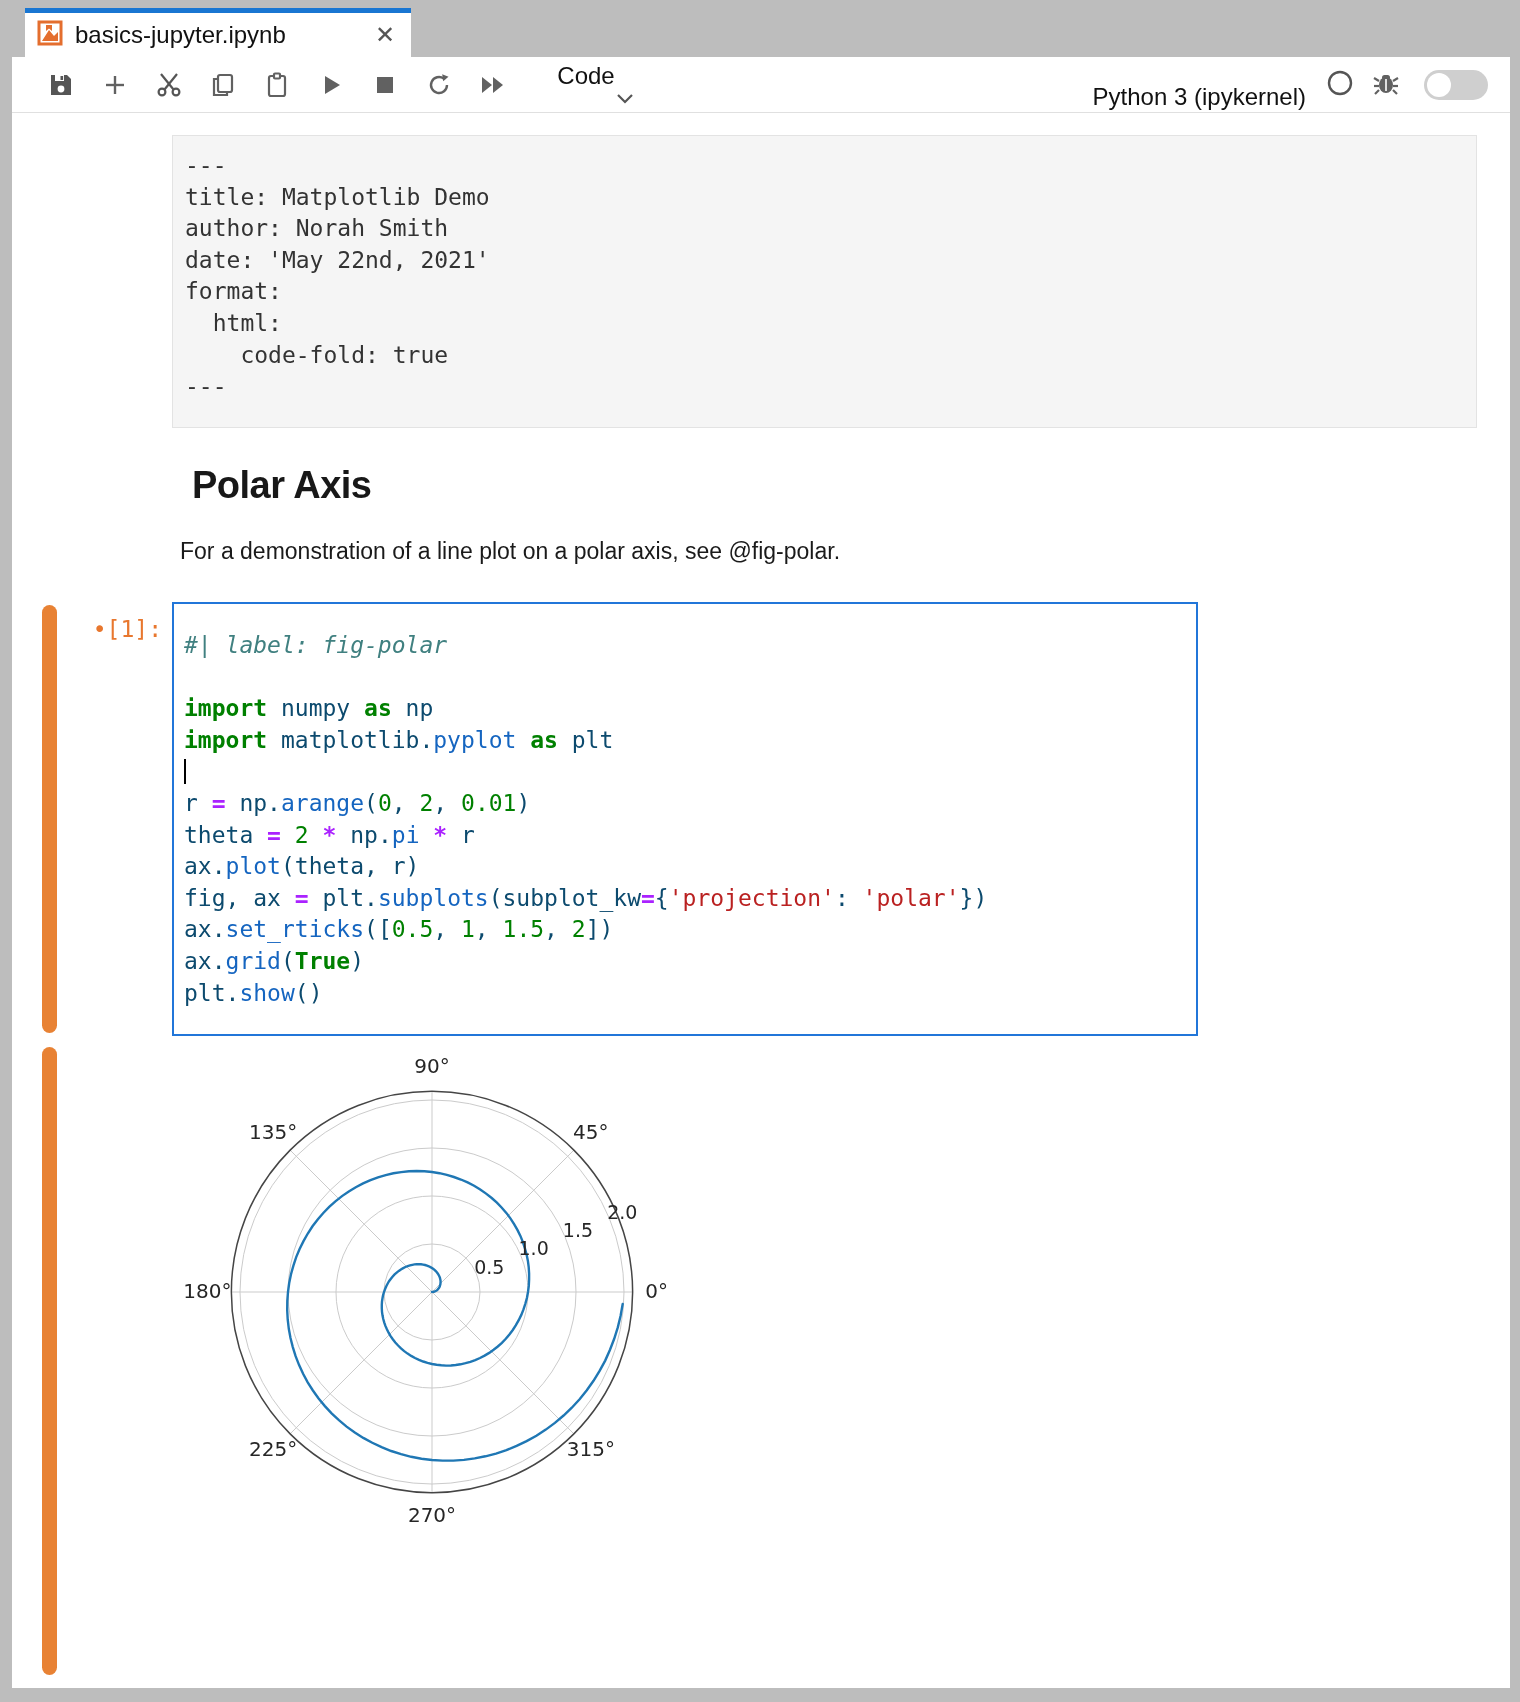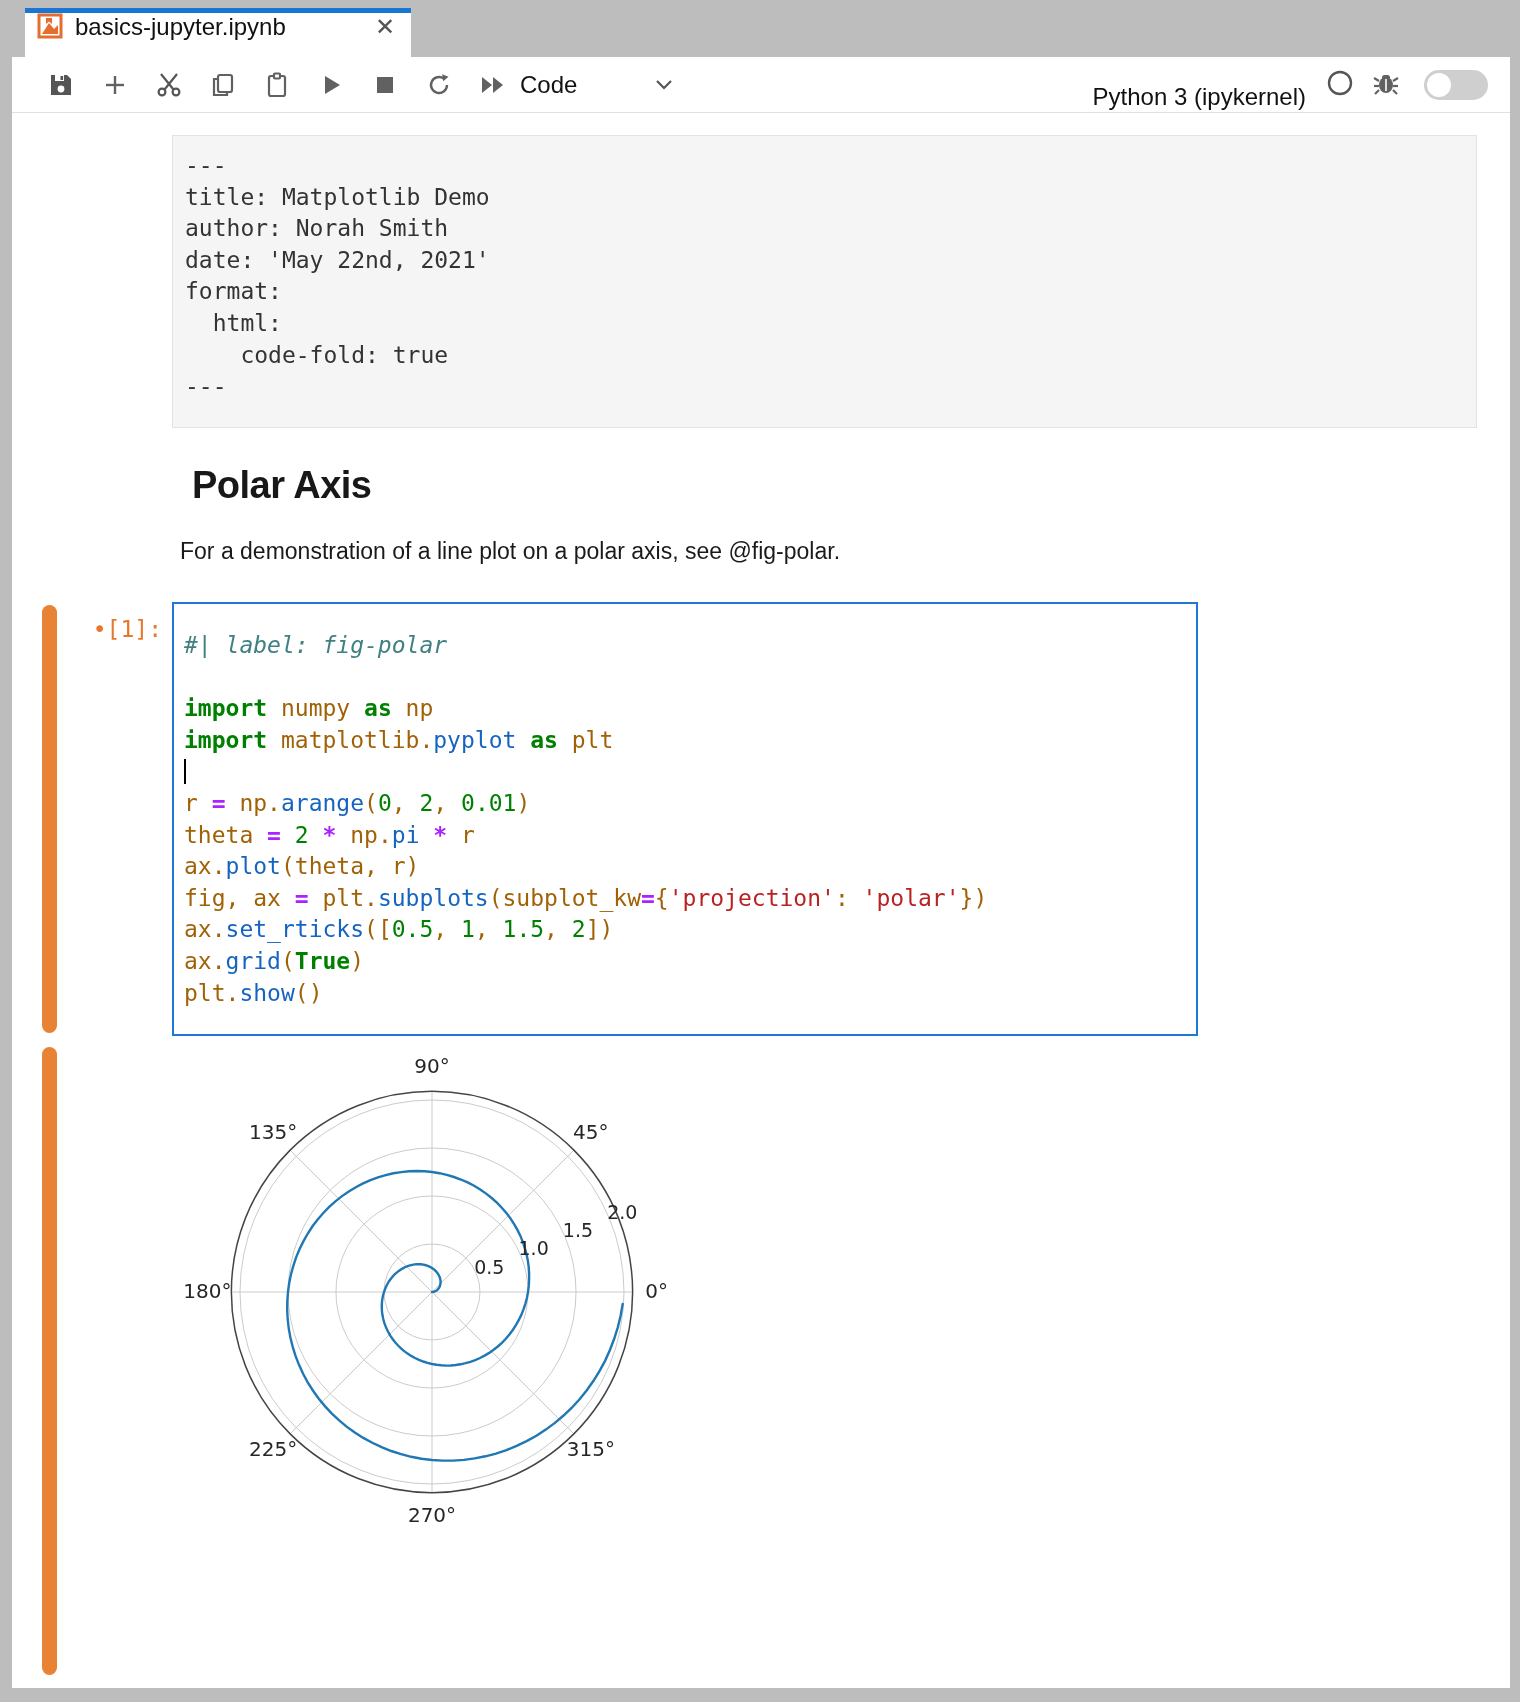--- a/index.html
+++ b/index.html
@@ -6,33 +6,33 @@
   body{
     width:1520px;height:1702px;position:relative;
     background:#bdbdbd;
     font-family:"Liberation Sans", sans-serif;
     -webkit-font-smoothing:antialiased;
   }
   
   .app-white{position:absolute;left:12px;top:57px;width:1498px;height:1631px;background:#ffffff;}
   .tab{
     position:absolute;left:25px;top:8px;width:386px;height:49px;background:#ffffff;
-    border-top:5px solid #1976d2;display:flex;align-items:flex-start;box-sizing:border-box;
+    border-top:5px solid #1976d2;display:flex;align-items:center;box-sizing:border-box;
     padding:0 12px;gap:12px;z-index:5;
   }
   .tab-title{font-size:24px;color:#111;flex:1;white-space:nowrap;overflow:hidden;}
   .tab-close{font-size:24px;color:#555;cursor:pointer;padding:0 4px;}
   .toolbar{
     position:absolute;left:12px;top:57px;width:1498px;height:56px;background:#fff;
     border-bottom:1px solid #e0e0e0;display:flex;align-items:center;box-sizing:border-box;
     padding:0 22px;z-index:4;
   }
   .tb-btn{width:54px;height:40px;display:flex;align-items:center;justify-content:center;cursor:pointer;}
   .tb-btn svg{display:block;}
-  .celltype{display:flex;align-items:center;cursor:pointer;}
+  .celltype{display:flex;align-items:center;margin-left:18px;cursor:pointer;flex-direction:column;}
   .celltype-label{font-size:24px;color:#111;}
   .celltype-chevron{margin-left:78px;}
   .tb-spacer{flex:1;}
   .kernel-name{font-size:24px;color:#111;cursor:pointer;margin-top:25px;}
   .kernel-status{margin-left:20px;}
   .debugger{margin-left:18px;cursor:pointer;}
   .toggle{
     margin-left:24px;width:64px;height:30px;border-radius:16px;background:#cfcfcf;position:relative;cursor:pointer;
   }
   .toggle .knob{position:absolute;left:3px;top:3px;width:24px;height:24px;border-radius:50%;background:#fff;}
@@ -67,21 +67,21 @@
   .cm-line{
     font-family:"DejaVu Sans Mono", monospace;font-size:23px;line-height:31.6px;min-height:31.6px;
     white-space:pre;color:#212121;
   }
   .tk-cm{color:#408080;font-style:italic;}
   .tk-kw{color:#008000;font-weight:bold;}
   .tk-pr{color:#1565c0;}
   .tk-op{color:#aa22ff;font-weight:bold;}
   .tk-nu{color:#008000;}
   .tk-st{color:#ba2121;}
-  .tk-tx{color:#a16207;margin-top:40px;}
+  .tk-tx{color:#0c4a6e;margin-top:40px;}
   .cursor{display:inline-block;width:2px;height:25px;background:#000;vertical-align:text-bottom;}
   .output-area{position:absolute;left:180px;top:1043px;width:520px;height:500px;}
   .output-area svg{display:block;}
 </style>
 </head>
 <body>
 
 <div class="app-white"></div>
 
 <div class="tab">

